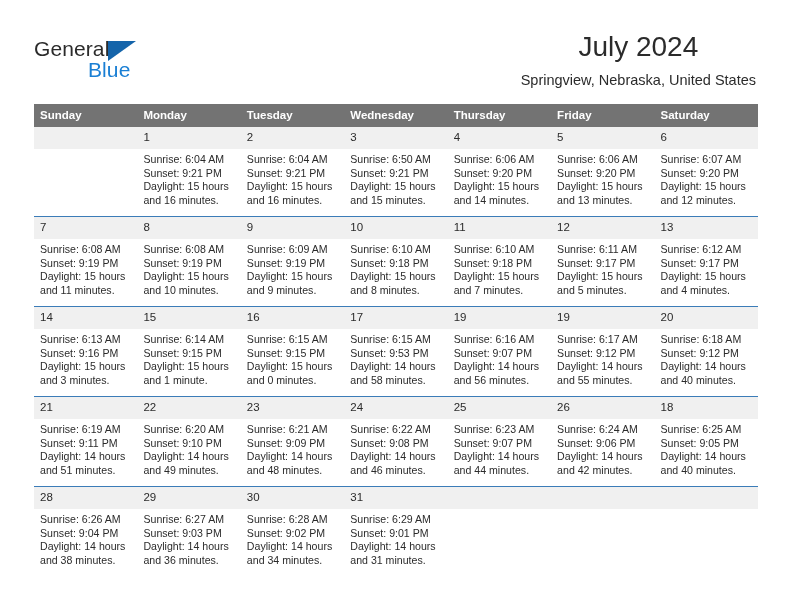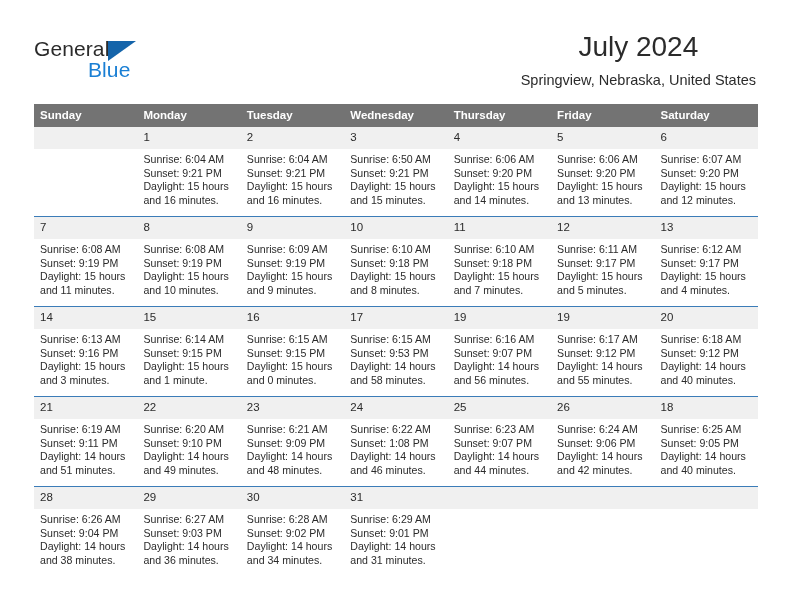--- a/index.html
+++ b/index.html
@@ -367,21 +367,21 @@
             <div class="cell-body">
               <div>Sunrise: 6:21 AM</div>
               <div>Sunset: 9:09 PM</div>
               <div class="wrap">Daylight: 14 hours and 48 minutes.</div>
             </div>
           </td>
           <td>
             <div class="daynum">24</div>
             <div class="cell-body">
               <div>Sunrise: 6:22 AM</div>
-              <div>Sunset: 1:08 PM</div>
+              <div>Sunset: 9:08 PM</div>
               <div class="wrap">Daylight: 14 hours and 46 minutes.</div>
             </div>
           </td>
           <td>
             <div class="daynum">25</div>
             <div class="cell-body">
               <div>Sunrise: 6:23 AM</div>
               <div>Sunset: 9:07 PM</div>
               <div class="wrap">Daylight: 14 hours and 44 minutes.</div>
             </div>

